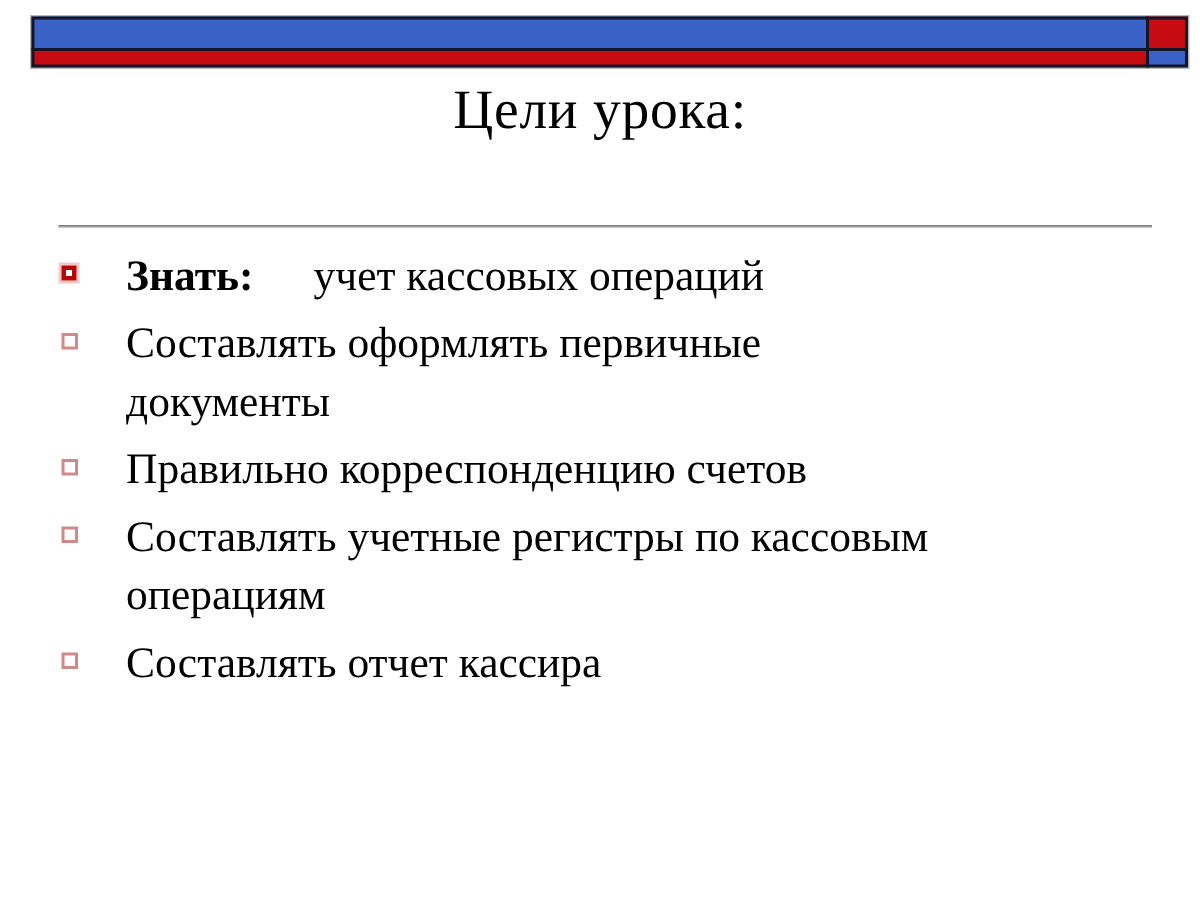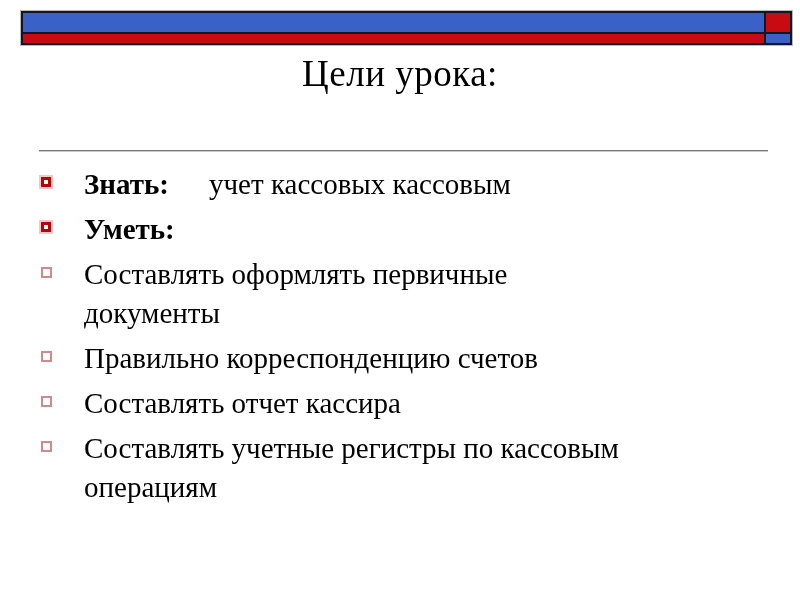--- a/index.html
+++ b/index.html
@@ -92,44 +92,40 @@
     </div>
   </div>
 
   <h1 class="title">Цели урока:</h1>
 
   <div class="divider"></div>
 
   <div class="list" id="list">
   <div class="li">
     <span class="bullet bullet-strong"></span>
-    <span class="li-text"><b class="li-bold">Знать:</b><span class="li-gap"></span><span class="li-rest">учет кассовых кассовым</span></span>
+    <span class="li-text"><b class="li-bold">Знать:</b><span class="li-gap"></span><span class="li-rest">учет кассовых операций</span></span>
   </div>
 
-  <div class="li">
-    <span class="bullet bullet-strong"></span>
-    <span class="li-text"><b class="li-bold">Уметь:</b></span>
-  </div>
 
   <div class="li">
     <span class="bullet bullet-light"></span>
     <span class="li-text"><span class="li-rest">Составлять оформлять первичные
 документы</span></span>
   </div>
 
   <div class="li">
     <span class="bullet bullet-light"></span>
     <span class="li-text"><span class="li-rest">Правильно корреспонденцию счетов</span></span>
   </div>
 
   <div class="li">
     <span class="bullet bullet-light"></span>
-    <span class="li-text"><span class="li-rest">Составлять отчет кассира</span></span>
+    <span class="li-text"><span class="li-rest">Составлять учетные регистры по кассовым
+операциям</span></span>
   </div>
 
   <div class="li">
     <span class="bullet bullet-light"></span>
-    <span class="li-text"><span class="li-rest">Составлять учетные регистры по кассовым
-операциям</span></span>
+    <span class="li-text"><span class="li-rest">Составлять отчет кассира</span></span>
   </div>
 </div>
 
 </div>
 
 </body></html>

